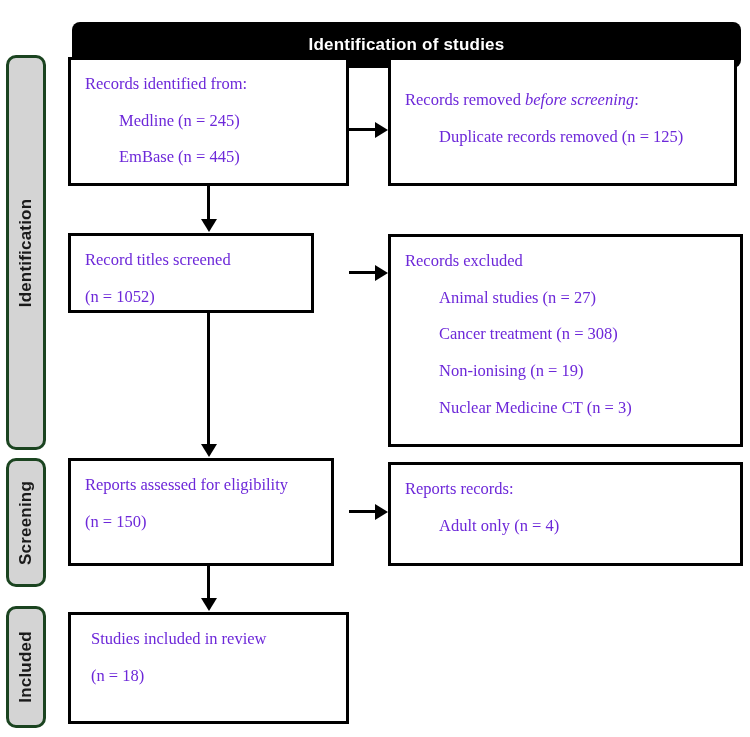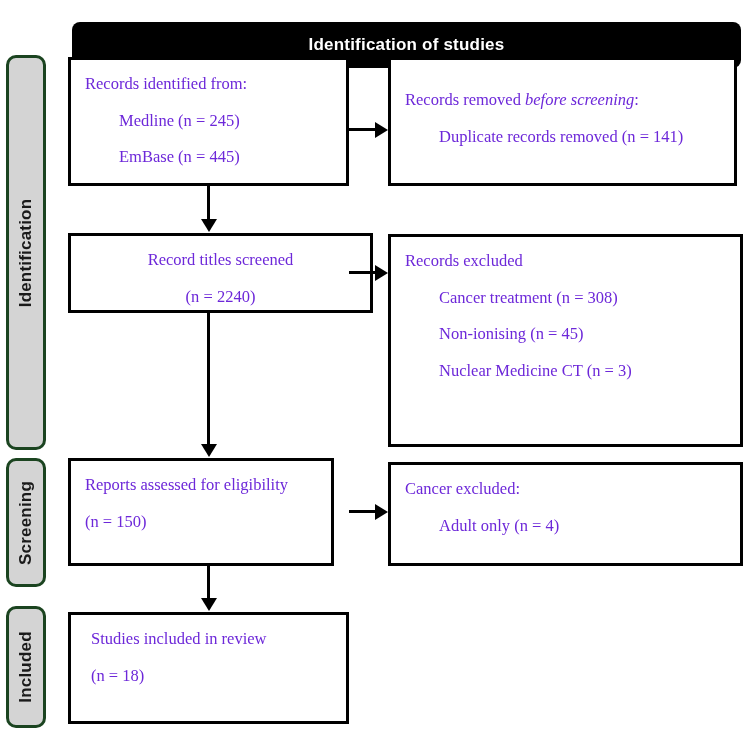--- a/index.html
+++ b/index.html
@@ -125,54 +125,55 @@
   </div>
 
   <div class="box" style="left:68px; top:57px; width:281px; height:129px;">
     <div class="box-line">Records identified from:</div>
     <div class="box-line indent">Medline (n = 245)</div>
     <div class="box-line indent">EmBase (n = 445)</div>
   </div>
 
   <div class="box" style="left:388px; top:57px; width:349px; height:129px; padding-top:30px;">
     <div class="box-line"><span>Records removed </span><span class="ital">before screening</span><span>:</span></div>
-    <div class="box-line indent">Duplicate records removed (n = 141)</div>
+    <div class="box-line indent">Duplicate records removed (n = 125)</div>
   </div>
 
   <div class="conn-h" style="left:349px; top:128px; width:27px;"></div>
   <div class="arrow-right" style="left:375px; top:121.5px;"></div>
 
   <div class="conn-v" style="left:207px; top:186px; width:3px; height:34px;"></div>
   <div class="arrow-down" style="left:200.5px; top:219px;"></div>
 
-  <div class="box" style="left:68px; top:233px; width:305px; height:80px;text-align:center;">
+  <div class="box" style="left:68px; top:233px; width:246px; height:80px;">
     <div class="box-line">Record titles screened</div>
-    <div class="box-line">(n = 2240)</div>
+    <div class="box-line">(n = 1052)</div>
   </div>
 
   <div class="box" style="left:388px; top:234px; width:355px; height:213px;">
     <div class="box-line">Records excluded</div>
+    <div class="box-line indent">Animal studies (n = 27)</div>
     <div class="box-line indent">Cancer treatment (n = 308)</div>
-    <div class="box-line indent">Non-ionising (n = 45)</div>
+    <div class="box-line indent">Non-ionising (n = 19)</div>
     <div class="box-line indent">Nuclear Medicine CT (n = 3)</div>
   </div>
 
   <div class="conn-h" style="left:349px; top:271px; width:27px;"></div>
   <div class="arrow-right" style="left:375px; top:264.5px;"></div>
 
   <div class="conn-v" style="left:207px; top:313px; width:3px; height:132px;"></div>
   <div class="arrow-down" style="left:200.5px; top:444px;"></div>
 
   <div class="box" style="left:68px; top:458px; width:266px; height:108px;">
     <div class="box-line">Reports assessed for eligibility</div>
     <div class="box-line">(n = 150)</div>
   </div>
 
   <div class="box" style="left:388px; top:462px; width:355px; height:104px;">
-    <div class="box-line">Cancer excluded:</div>
+    <div class="box-line">Reports records:</div>
     <div class="box-line indent">Adult only (n = 4)</div>
   </div>
 
   <div class="conn-h" style="left:349px; top:510px; width:27px;"></div>
   <div class="arrow-right" style="left:375px; top:503.5px;"></div>
 
   <div class="conn-v" style="left:207px; top:566px; width:3px; height:33px;"></div>
   <div class="arrow-down" style="left:200.5px; top:598px;"></div>
 
   <div class="box" style="left:68px; top:612px; width:281px; height:112px;padding-left:20px;">

